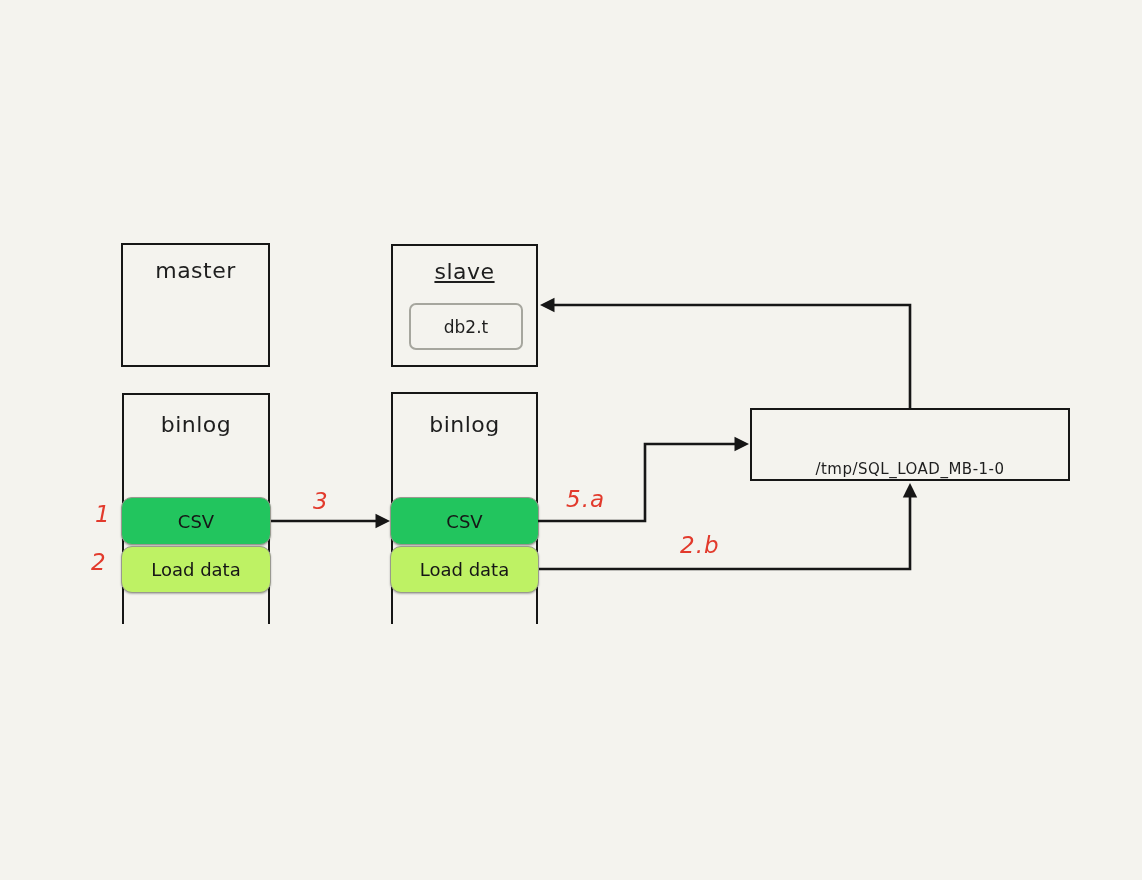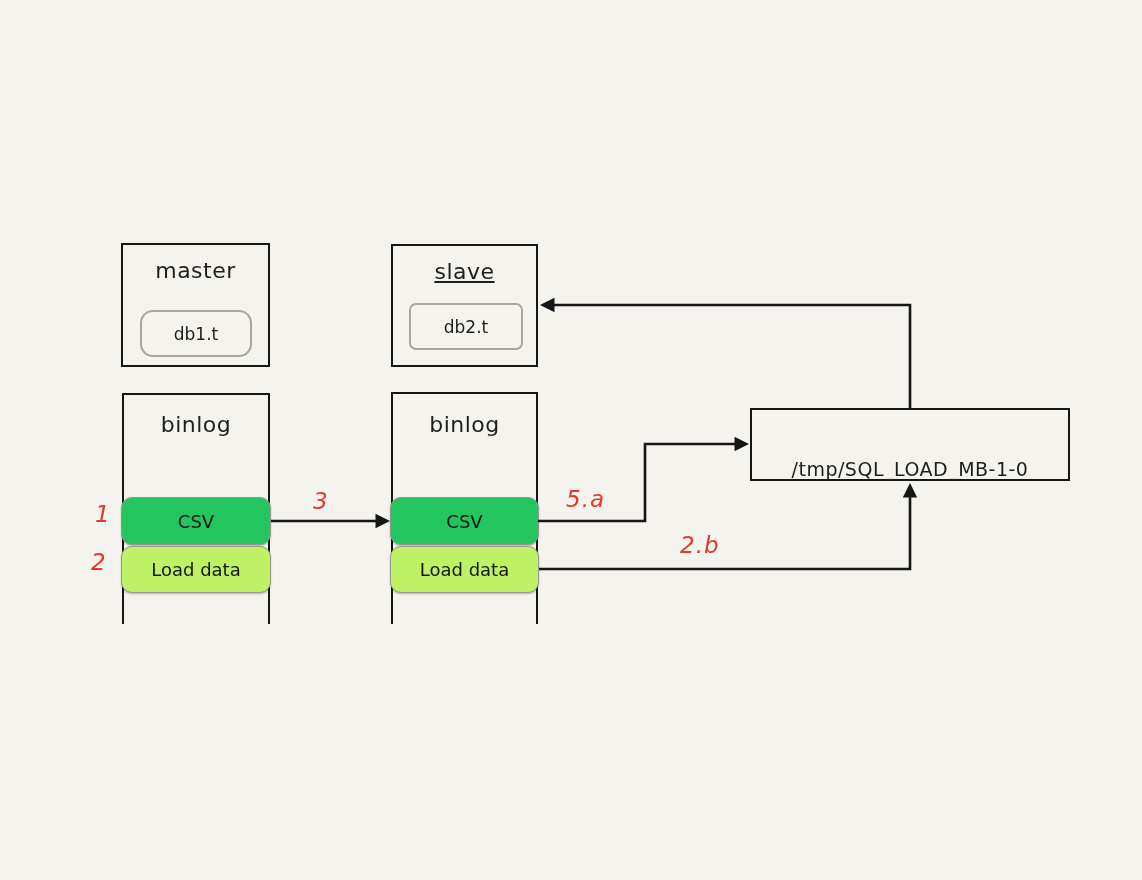--- a/index.html
+++ b/index.html
@@ -52,38 +52,35 @@
     font-size:23px;
     font-style:italic;
     letter-spacing:1px;
   }
   .arrows{
     position:absolute;
     left:0;top:0;
     pointer-events:none;
   }
   .tmp-label{
-    font-size:19px;
+    font-size:15px;
     letter-spacing:0.5px;
     margin-top:48px;
   }
   .tmp-node{
     display:flex;align-items:center;justify-content:center;
   }
 </style>
 </head>
 <body>
 
 <div class="canvas">
 
   <div class="node" style="left:121px;top:243px;width:149px;height:124px;">
     <span class="node-title" style="padding-top:13px;">master</span>
-    <div class="table-chip" style="left:17px;top:65px;width:112px;height:47px;">
-      <span>db1.t</span>
-    </div>
   </div>
 
   <div class="node" style="left:391px;top:244px;width:147px;height:123px;">
     <span class="node-title" style="padding-top:13px;text-decoration:underline;">slave</span>
     <div class="table-chip" style="left:16px;top:57px;width:114px;height:47px;border-radius:7px;">
       <span>db2.t</span>
     </div>
   </div>
 
   <div class="node" style="left:122px;top:393px;width:148px;height:259px;">

